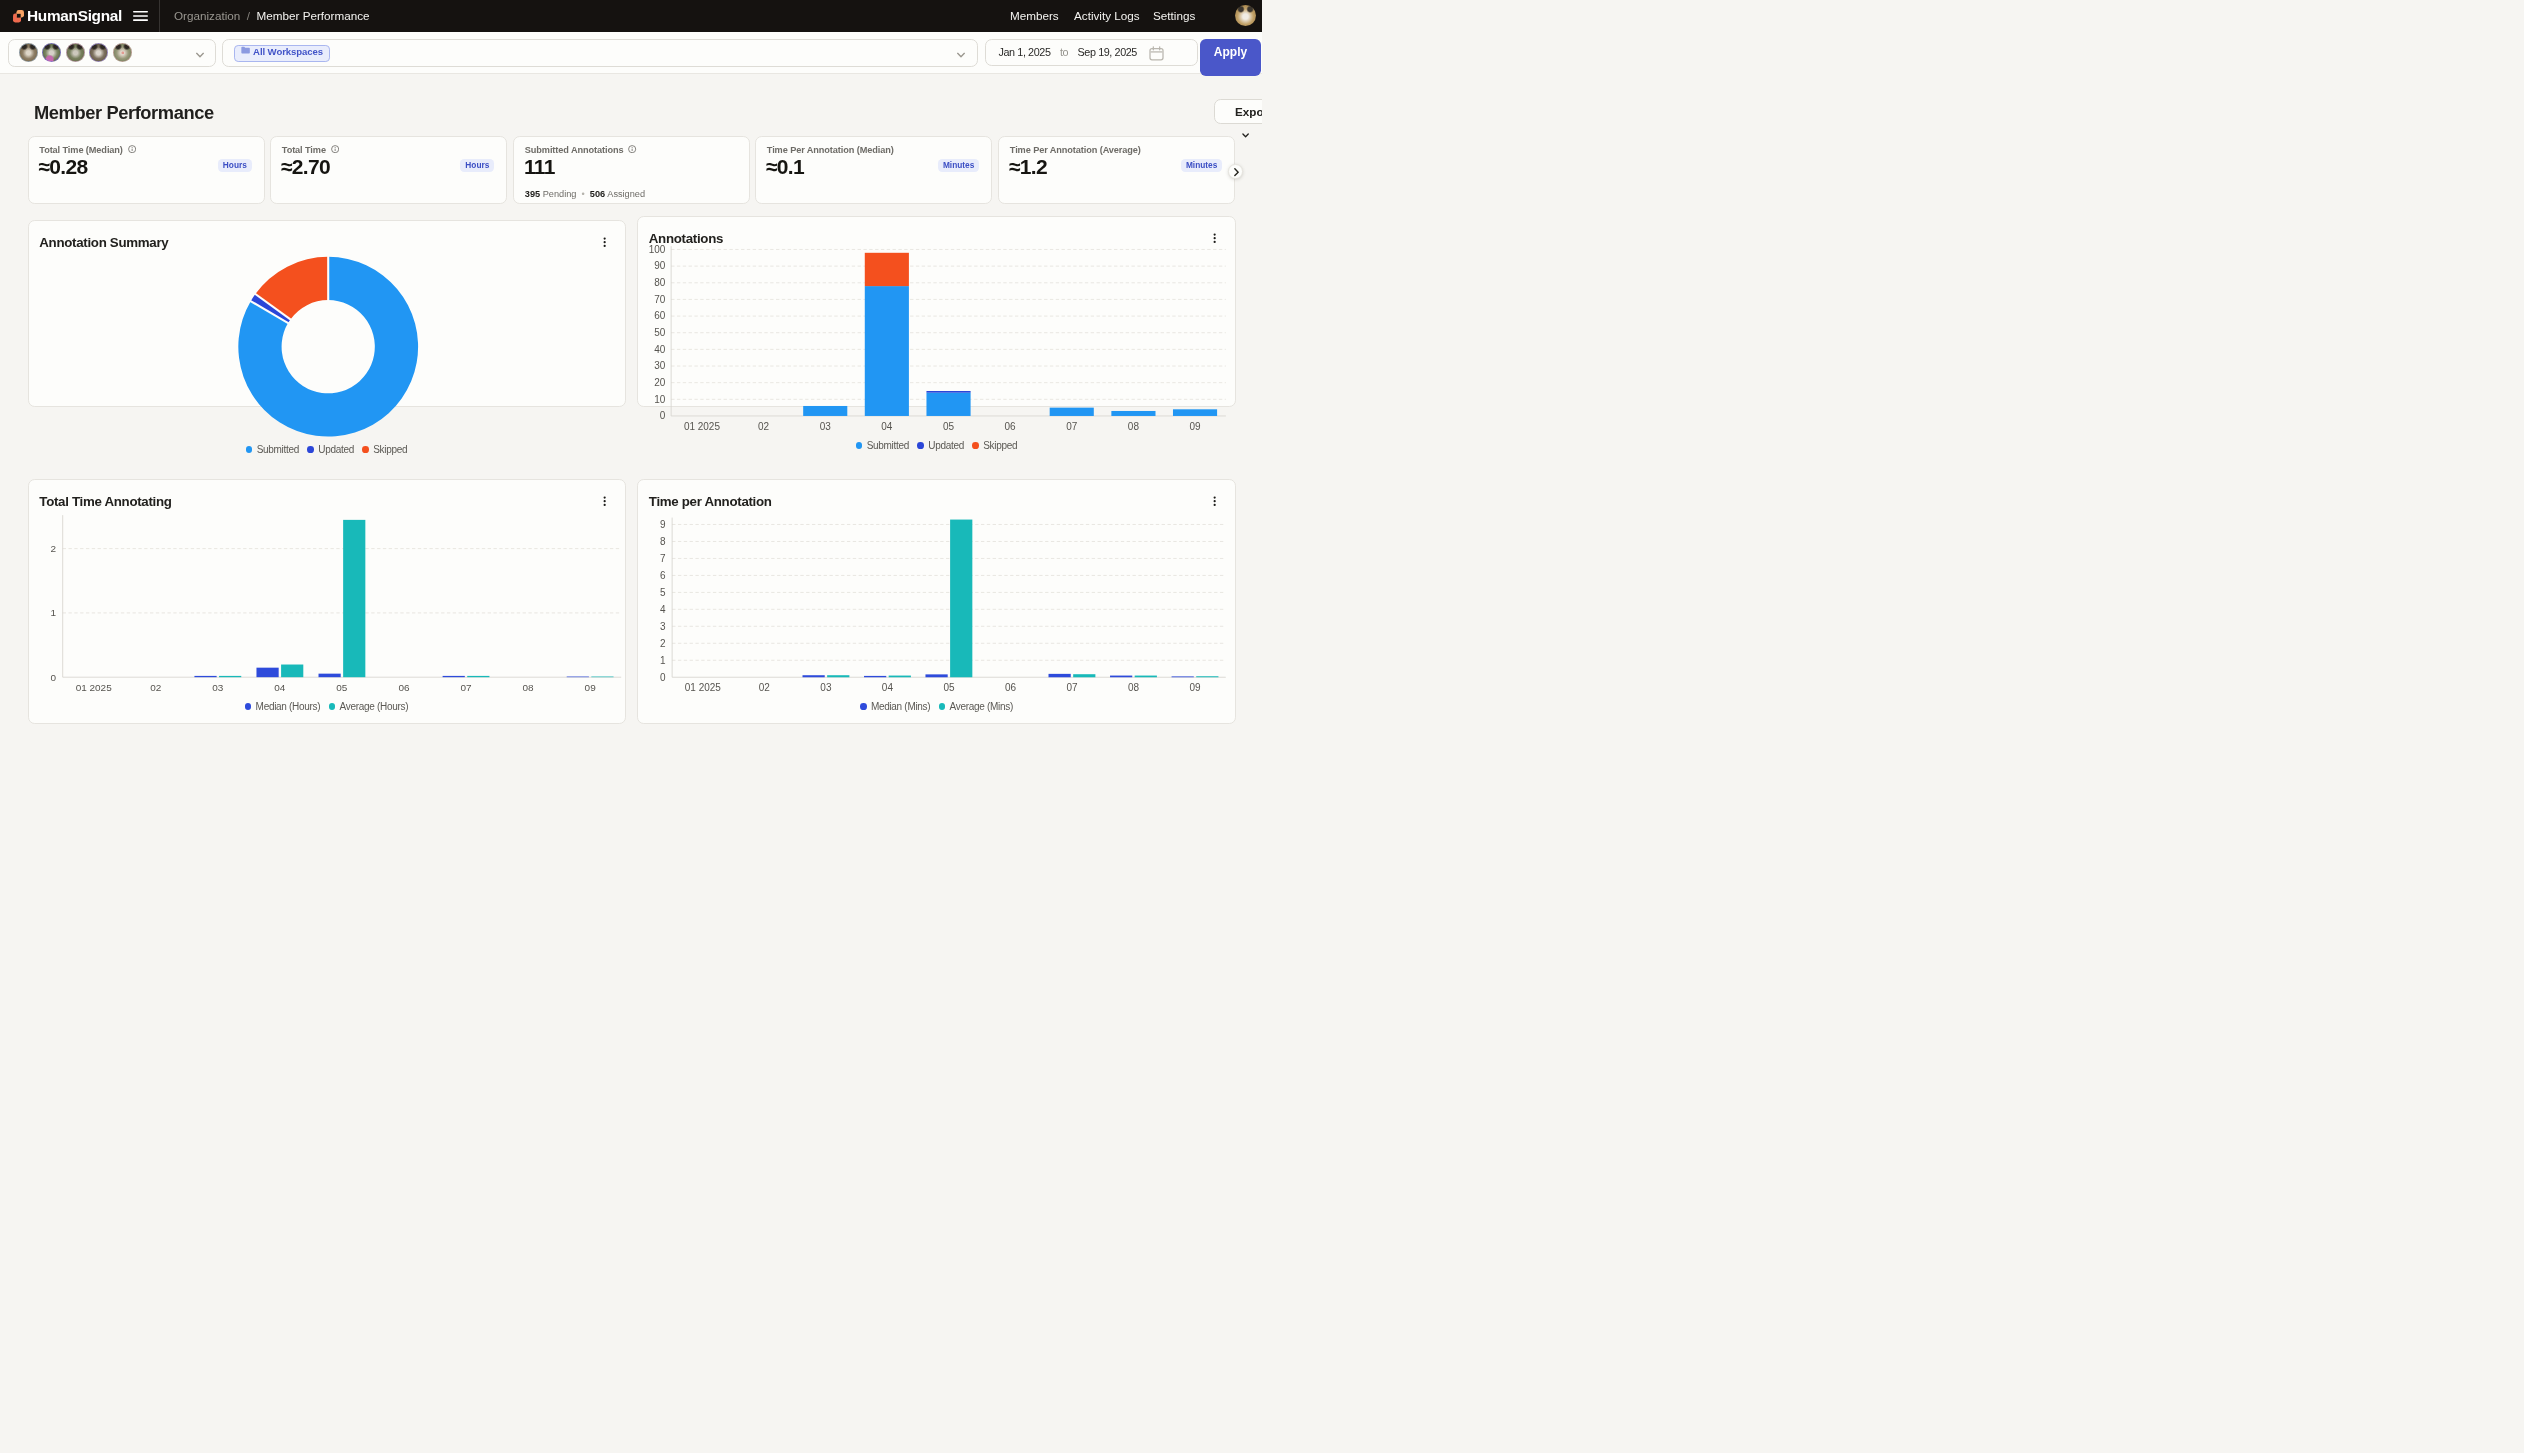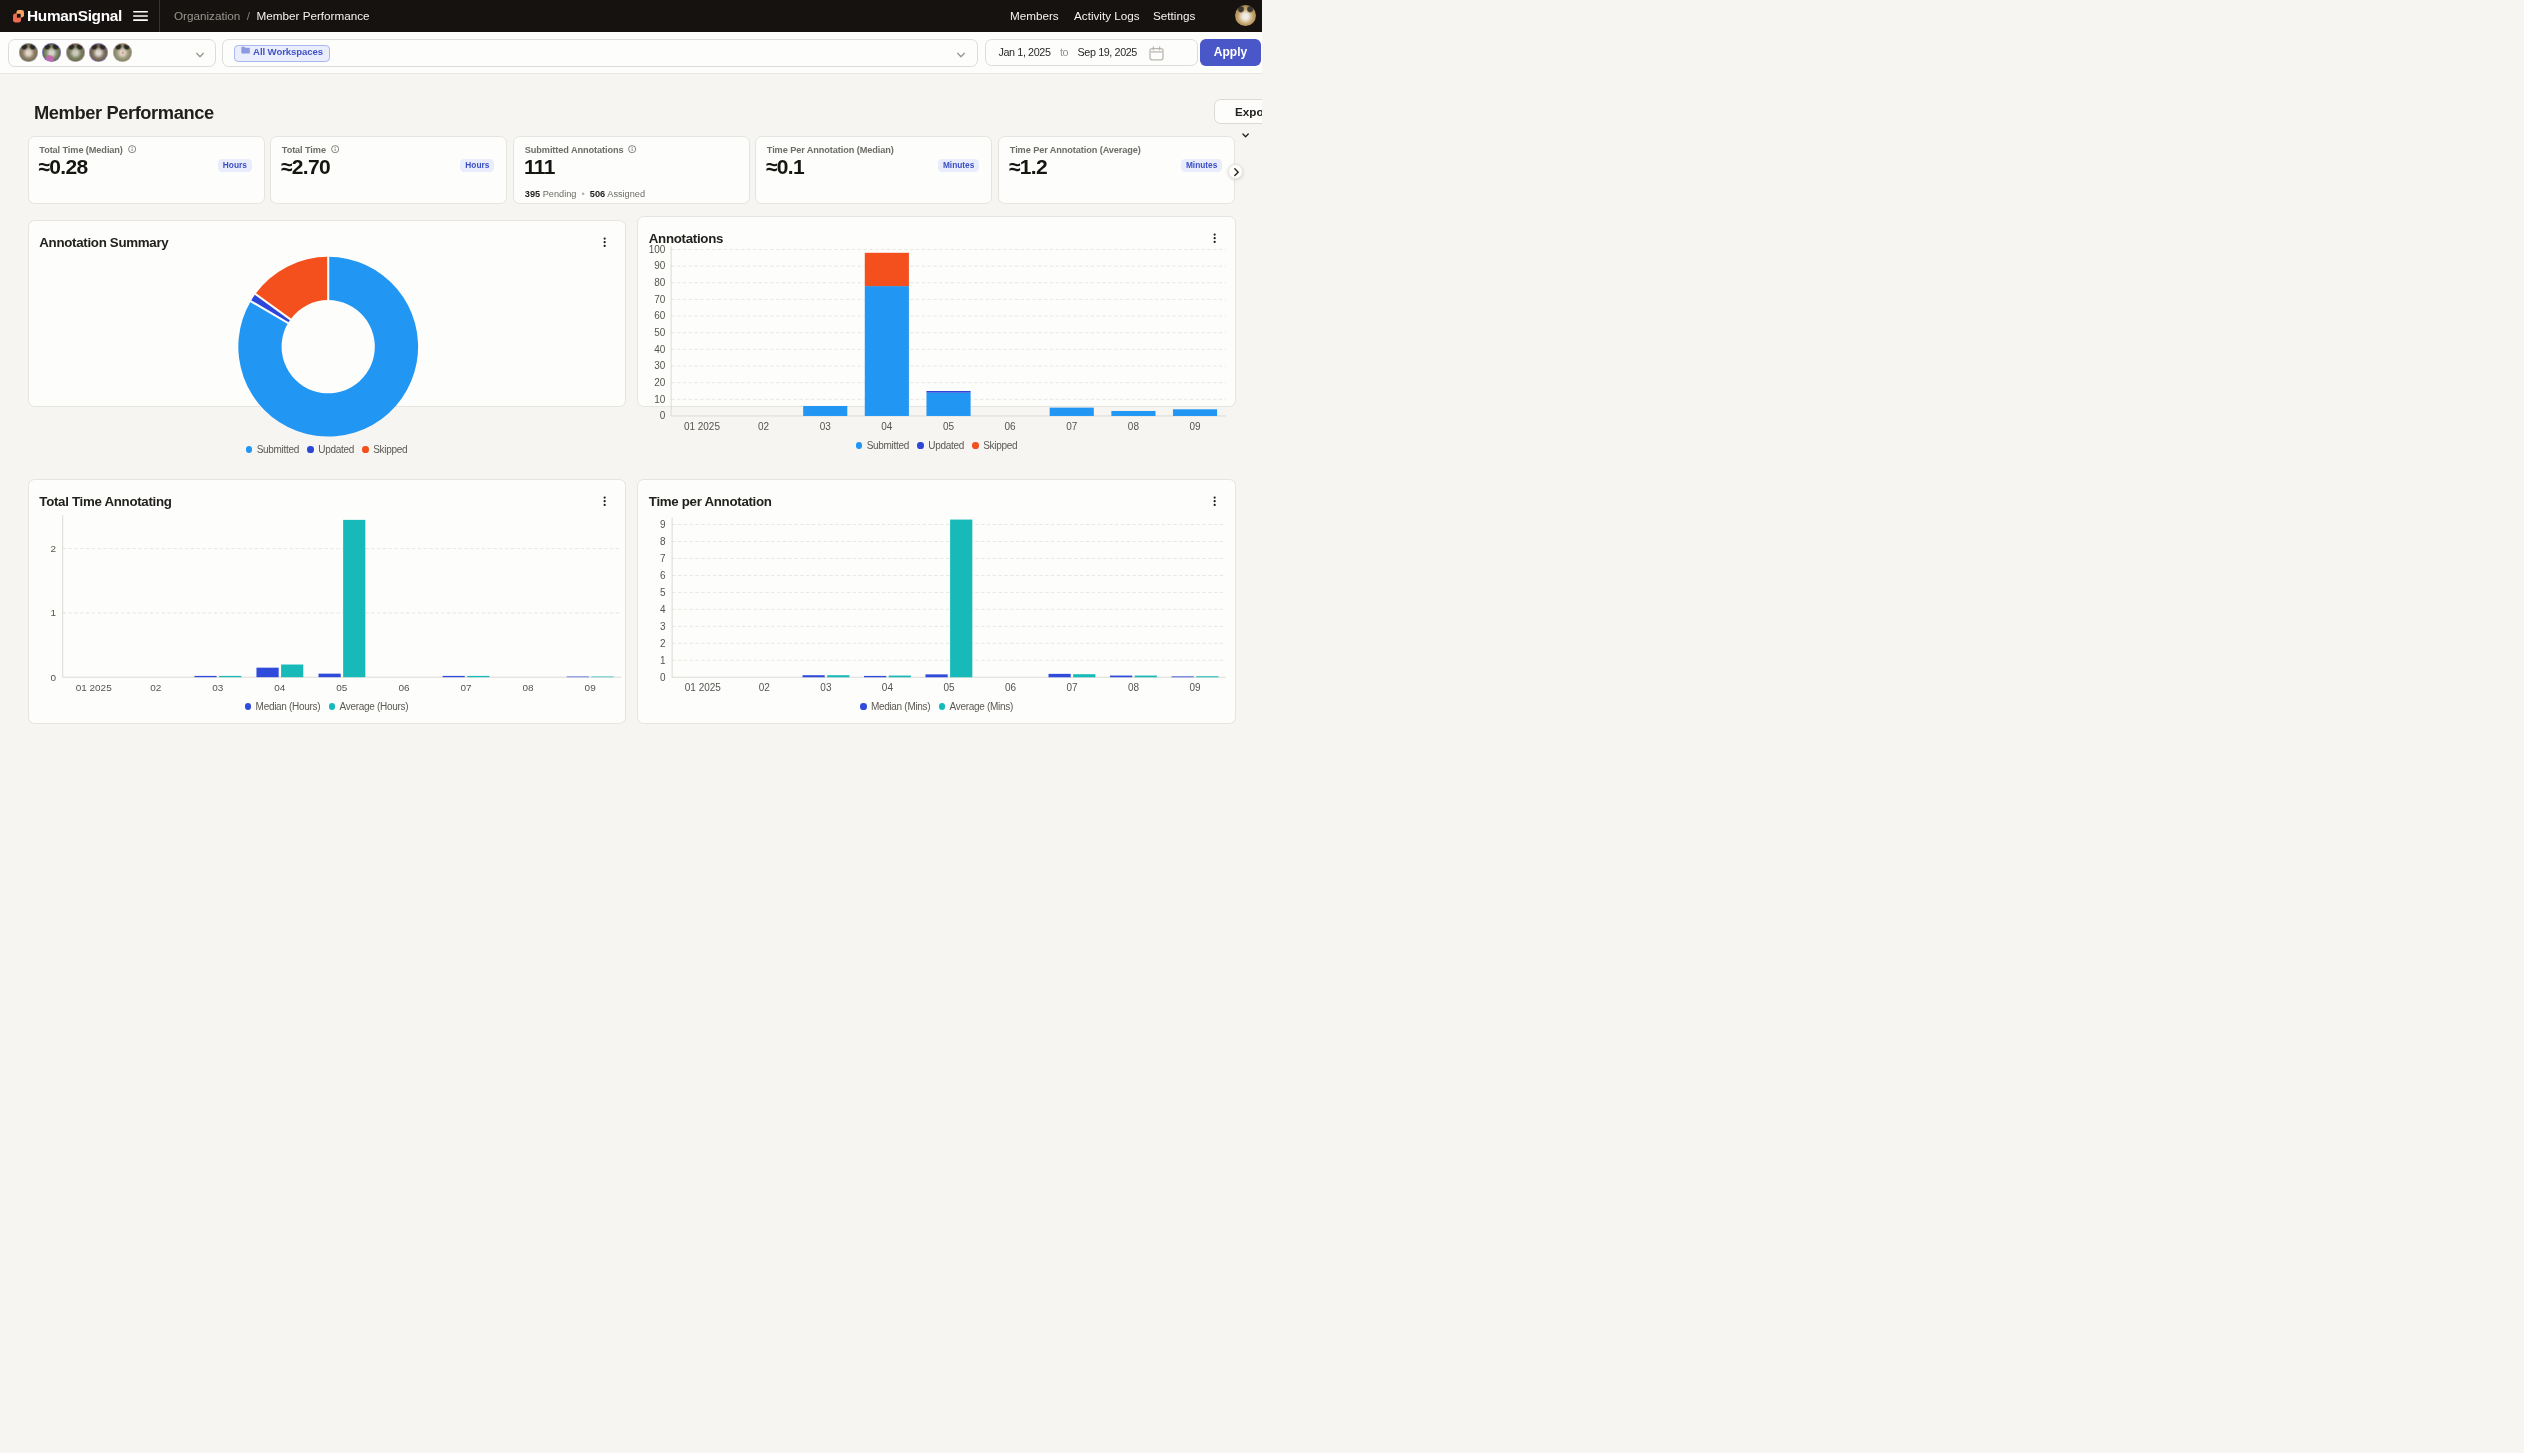--- a/index.html
+++ b/index.html
@@ -15,21 +15,21 @@
 #hdr .uav { position:absolute; left:1235px; top:5px; width:21px; height:21px; border-radius:50%;
   background:radial-gradient(circle at 28% 20%, #3a352e 0 10%, rgba(0,0,0,0) 17%),radial-gradient(circle at 72% 20%, #3a352e 0 10%, rgba(0,0,0,0) 17%),radial-gradient(circle at 50% 55%, #f0ece5 0 17%, #c2a269 50%, #8d6a31 100%); }
 
 #fbar { position:absolute; left:0; top:32px; width:1262px; height:42px; background:#fdfdfb; border-bottom:0.8px solid #e9e7e2; }
 .selbox { position:absolute; top:7px; height:27.5px; background:#fdfdfb; border:0.8px solid #dedcd6; border-radius:6.7px; }
 .av { display:inline-block; width:19px; height:19px; border-radius:50%; margin-right:4.6px; vertical-align:middle; }
 .chip { position:absolute; left:10.8px; top:4.6px; height:17.5px; display:inline-flex; white-space:nowrap; padding:0 5.8px; background:#e9edfc; border:0.8px solid #a9b6ef; border-radius:4.2px; color:#4254c8; font-size:9.6px; letter-spacing:-0.1px; font-weight:700; }
 .chev { position:absolute; width:10px; height:10px; }
 #datebox { position:absolute; left:985px; top:39px; width:213px; height:27px; background:#fdfdfb; border:0.8px solid #dedcd6; border-radius:6.7px; font-size:10.8px; color:#2a2927; line-height:25px; padding-left:12.5px; letter-spacing:-0.4px; }
 #datebox .to { color:#95938d; padding:0 4.2px; }
-#apply { position:absolute; left:1200px; top:39px; width:61px; height:27px; background:#4a57c9; border-radius:5.8px; color:#fff; font-size:12px; font-weight:700; text-align:center; line-height:27px; }
+#apply { position:absolute; left:1200px; top:39px; width:61px; height:37px; background:#4a57c9; border-radius:5.8px; color:#fff; font-size:12px; font-weight:700; text-align:center; line-height:27px; }
 
 #h1 { position:absolute; left:34px; top:102px; font-size:18.3px; font-weight:700; color:#201f1d; letter-spacing:-0.4px; }
 #export { position:absolute; left:1166px; top:99px; width:70px; height:25px; background:#fdfdfb; border:0.8px solid #dcdad4; border-radius:6.7px; color:#23221f; font-size:11.7px; font-weight:700; line-height:23px; padding-left:20px;margin-left:48px; }
 
 .stat { position:absolute; top:136px; width:237px; height:68px; background:#fdfdfb; border:0.8px solid #e6e4df; border-radius:6.7px; }
 .stat .t { position:absolute; left:10.8px; top:7.5px; font-size:9.2px; letter-spacing:-0.1px; font-weight:700; color:#6e6c67; }
 .stat .v { position:absolute; left:10px; top:153px; font-size:21px; font-weight:700; color:#161511; letter-spacing:-0.7px; }
 .stat .pill { position:absolute; right:11.7px; top:22px; height:13.3px; line-height:13.3px; padding:0 5px; border-radius:4.2px; background:#e8ecfb; color:#3c4fc4; font-size:8.3px; font-weight:700; }
 .stat .sub { position:absolute; left:10.8px; top:52px; font-size:9.2px; color:#6e6c67; }
 .stat .sub b { color:#1c1b18; font-weight:700; }

